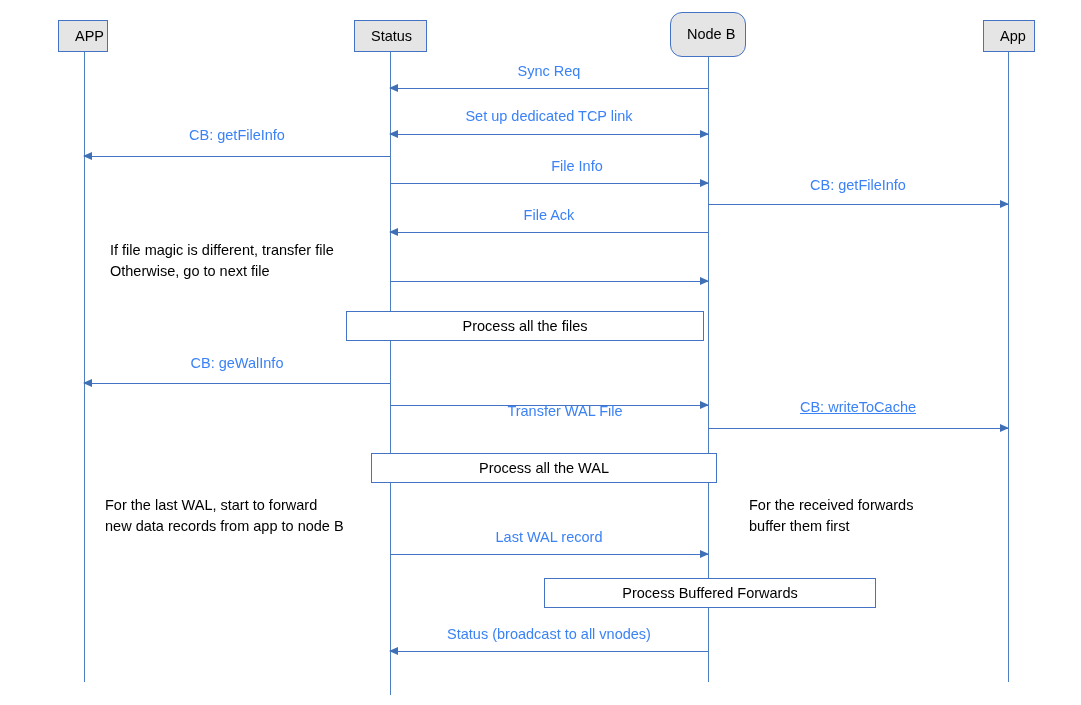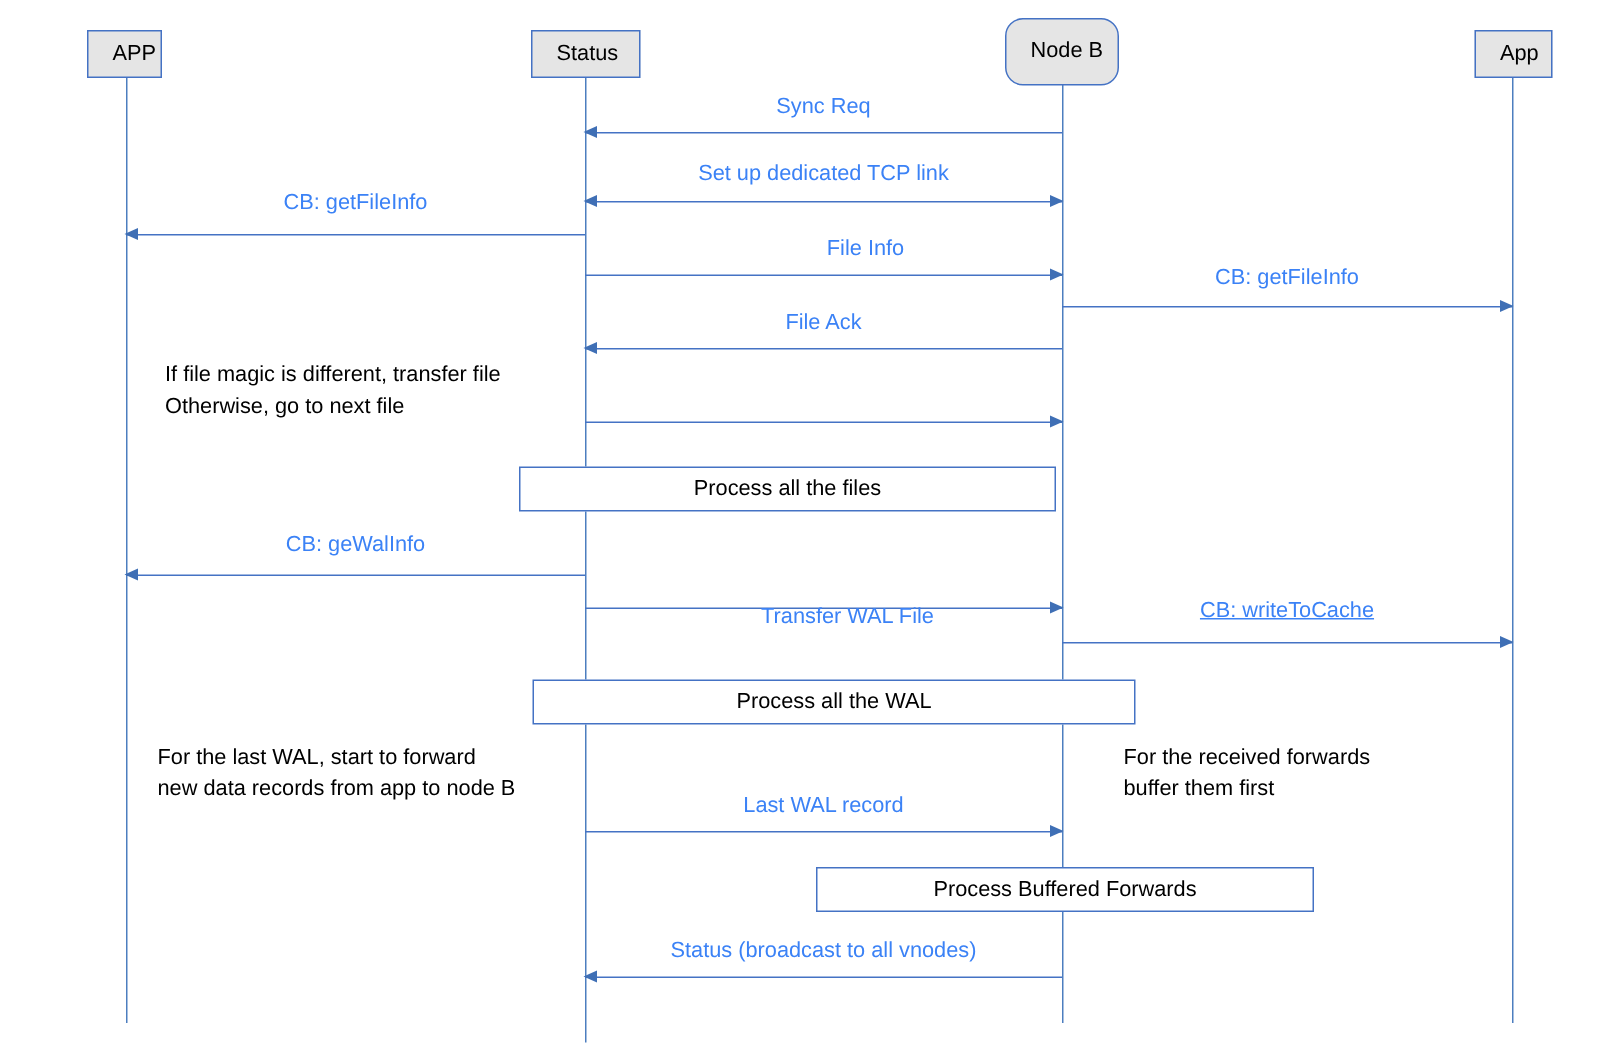--- a/index.html
+++ b/index.html
@@ -154,21 +154,21 @@
       <div class="arrowhead right"></div>
     </div>
     <div class="msg-label" style="left: 390px; width: 318px; top: 529px;">Last WAL record</div>
     <div class="msg" style="left: 390px; top: 651px; width: 318px;">
       <div class="arrowhead left"></div>
     </div>
     <div class="msg-label" style="left: 390px; width: 318px; top: 626px;">Status (broadcast to all vnodes)</div>
     <div class="proc-box" style="left: 346px; top: 311px; width: 358px; height: 30px;">
       <span>Process all the files</span>
     </div>
-    <div class="proc-box" style="left: 355px; top: 453px; width: 402px; height: 30px;">
+    <div class="proc-box" style="left: 371px; top: 453px; width: 346px; height: 30px;">
       <span>Process all the WAL</span>
     </div>
     <div class="proc-box" style="left: 544px; top: 578px; width: 332px; height: 30px;">
       <span>Process Buffered Forwards</span>
     </div>
     <div class="note" style="left: 110px; top: 240px; width: 275px;">If file magic is different, transfer file
 Otherwise, go to next file</div>
     <div class="note" style="left: 105px; top: 495px; width: 285px;">For the last WAL, start to forward
 new data records from app to node B</div>
     <div class="note" style="left: 719px; top: 495px; width: 230px; margin-left: 30px;">For the received forwards

